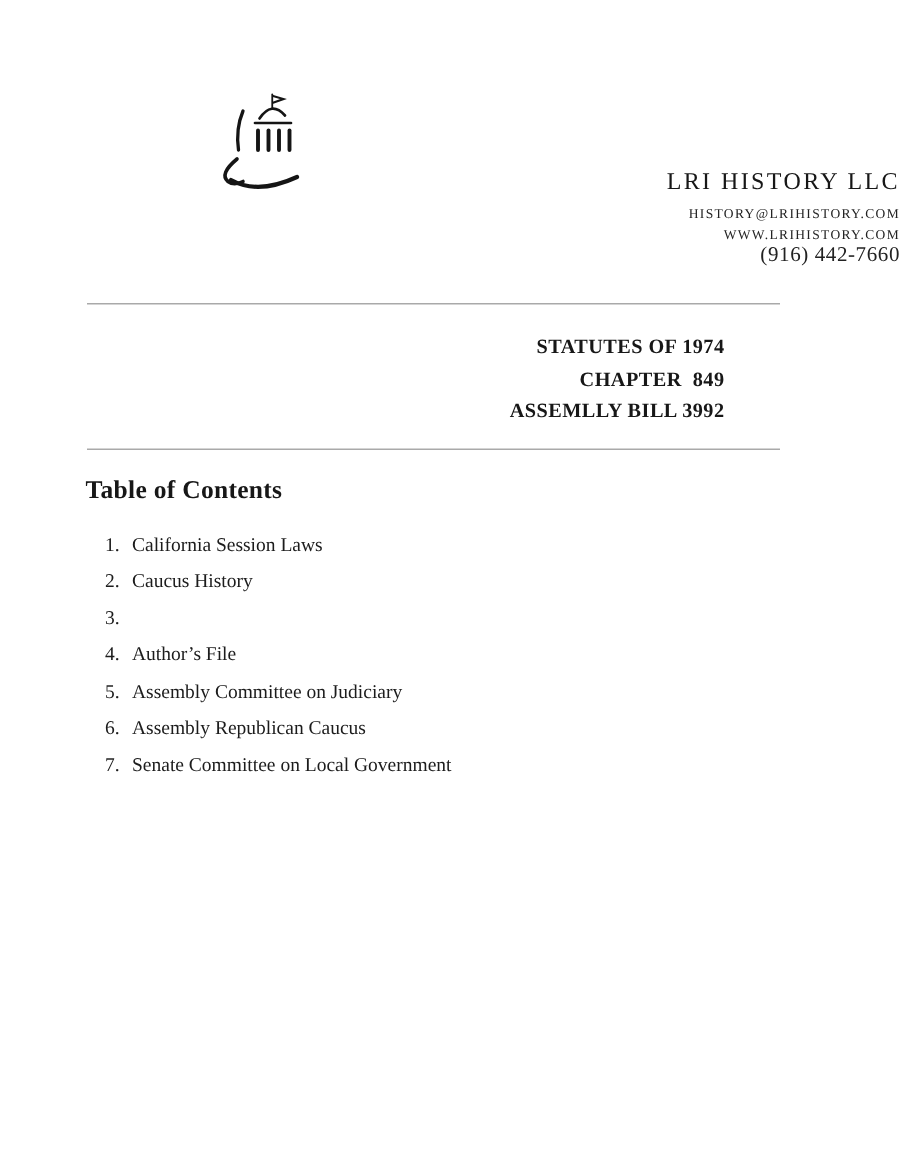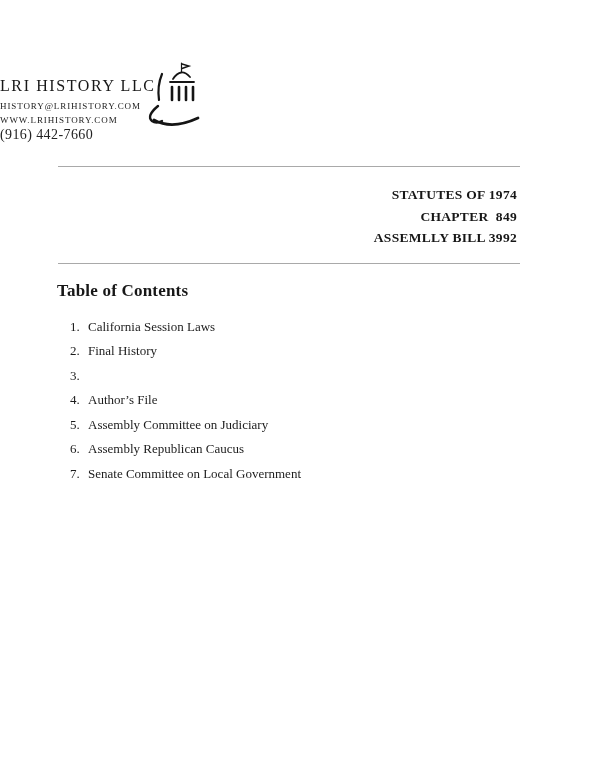--- a/index.html
+++ b/index.html
@@ -16,21 +16,21 @@
 
   
   .letterhead { position: relative; padding-top: 76px; }
   .logo {
     position: absolute;
     left: 142px;
     top: 58px;
     width: 72px;
     height: 80px;
   }
-  .contact { text-align: left; }
+  .contact { text-align: right; margin-top: 36px; }
   .company {
     font-size: 16px;
     letter-spacing: 1.6px;
     line-height: 19px;
     color: #171717;
   }
   .contact-line {
     font-size: 9px;
     letter-spacing: 0.9px;
     line-height: 13px;
@@ -46,21 +46,21 @@
     border-top: 1px solid #a9a9a9;
     margin-left: 58px;
     margin-right: 80px;
   }
   hr.rule-top { margin-top: 25px; }
   hr.rule-bottom { margin-top: 14px; }
 
   
   .reference {
     margin-top: 17px;
-    padding-right: 83px;
+    padding-right: 117px;
     text-align: right;
   }
   .reference .ref-line {
     font-weight: bold;
     font-size: 13.5px;
     line-height: 21.5px;
     letter-spacing: 0.3px;
     color: #171717;
   }
 
@@ -133,21 +133,21 @@
 
   <h2 class="toc-heading">Table of Contents</h2>
 
   <ol class="toc-list">
     <li class="toc-item">
       <span class="num">1.</span>
       <span class="label">California Session Laws</span>
     </li>
     <li class="toc-item">
       <span class="num">2.</span>
-      <span class="label">Final History</span>
+      <span class="label">Caucus History</span>
     </li>
     <li class="toc-item">
       <span class="num">3.</span>
     </li>
     <li class="toc-item">
       <span class="num">4.</span>
       <span class="label">Author’s File</span>
     </li>
     <li class="toc-item">
       <span class="num">5.</span>

